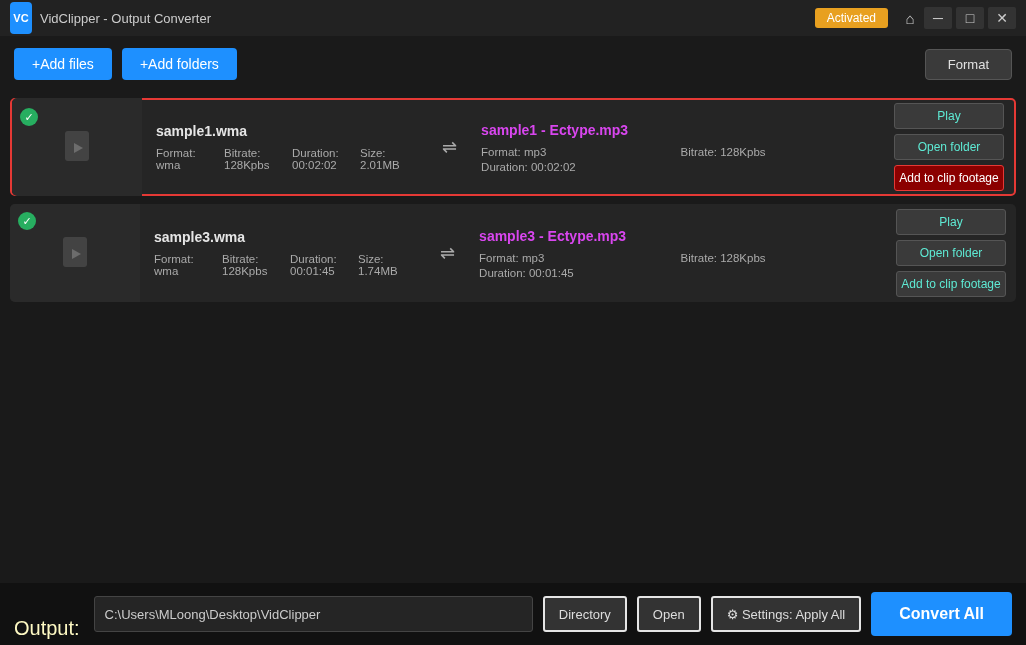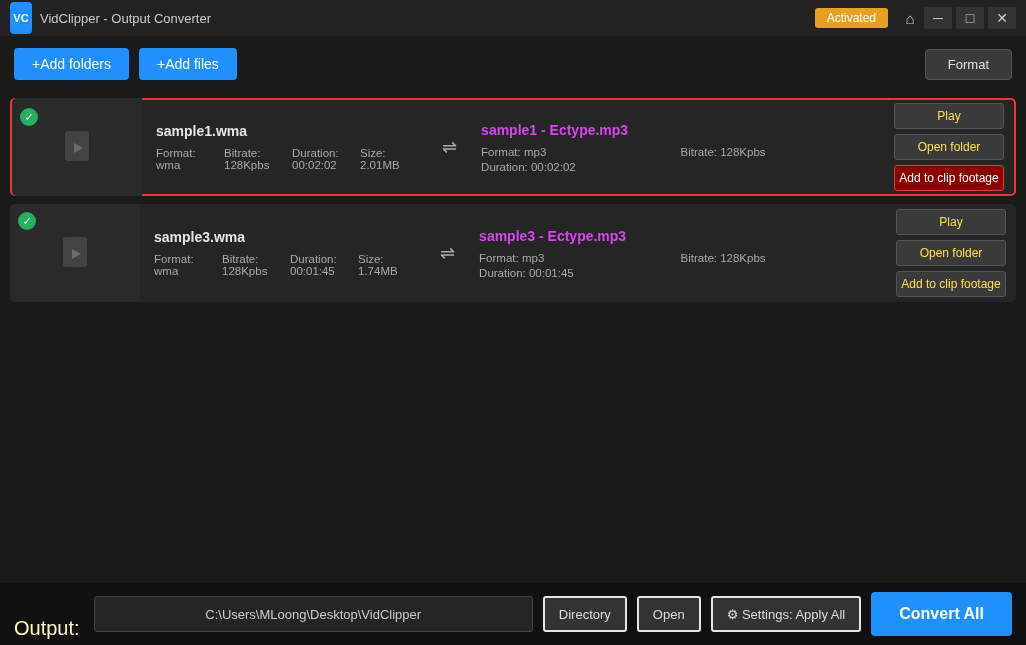--- a/index.html
+++ b/index.html
@@ -211,21 +211,21 @@
     .file-actions {
       display: flex;
       flex-direction: column;
       gap: 5px;
       padding: 8px 10px;
       flex-shrink: 0;
       width: 130px;
     }
     .action-btn {
       background: #3a3a3a;
-      color: #fde047;
+      color: #5eead4;
       border: 1px solid #555;
       padding: 5px 0;
       border-radius: 3px;
       font-size: 12px;
       cursor: pointer;
       text-align: center;
       width: 110px;
     }
     .action-btn.highlighted-btn {
       background: #8b0000;
@@ -253,21 +253,20 @@
     .output-path-input {
       flex: 1;
       height: 36px;
       background: #252525;
       border: 1px solid #444;
       color: #ccc;
       font-size: 13px;
       padding: 0 10px;
       border-radius: 3px;
       outline: none;
-      text-align: center;
     }
     .bottom-btn {
       height: 36px;
       background: #333;
       border: 2px solid #e5e5e5;
       color: #ddd;
       font-size: 13px;
       padding: 0 14px;
       border-radius: 3px;
       cursor: pointer;
@@ -299,22 +298,22 @@
   <span class="activated-badge">Activated</span>
   <button class="titlebar-home-btn" title="Home">⌂</button>
   <div class="titlebar-icons">
     <button class="titlebar-icon-btn">─</button>
     <button class="titlebar-icon-btn">□</button>
     <button class="titlebar-icon-btn close">✕</button>
   </div>
 </div>
 
 <div class="toolbar">
+  <button class="add-btn">+Add files</button>
   <button class="add-btn">+Add folders</button>
-  <button class="add-btn">+Add files</button>
   <button class="remove-btn">Format</button>
 </div>
 
 <div class="files-area">
 
   <div class="file-row highlighted">
     <div class="check-badge">✓</div>
     <div class="thumb">
       <svg width="40" height="40" viewBox="0 0 40 40" fill="none">
         <rect x="8" y="4" width="24" height="30" rx="3" fill="#555"></rect>

